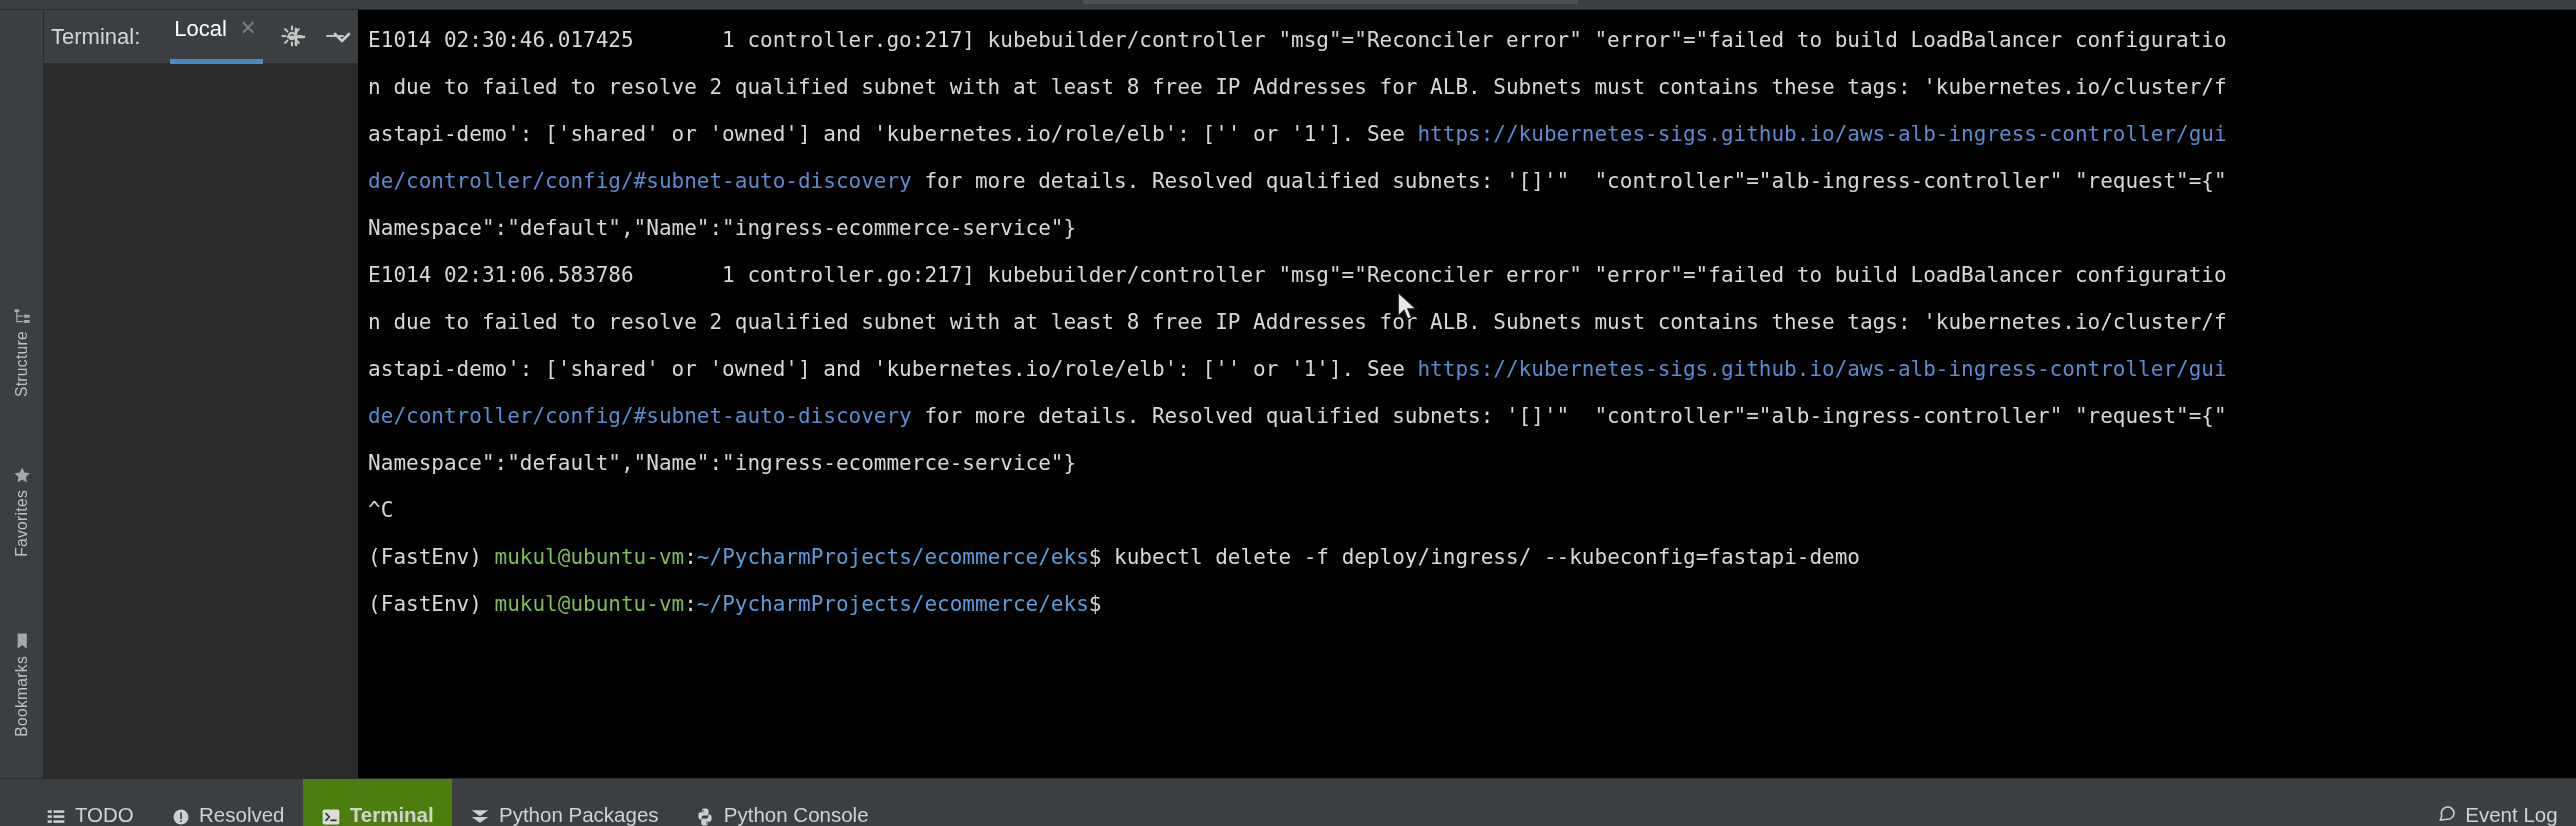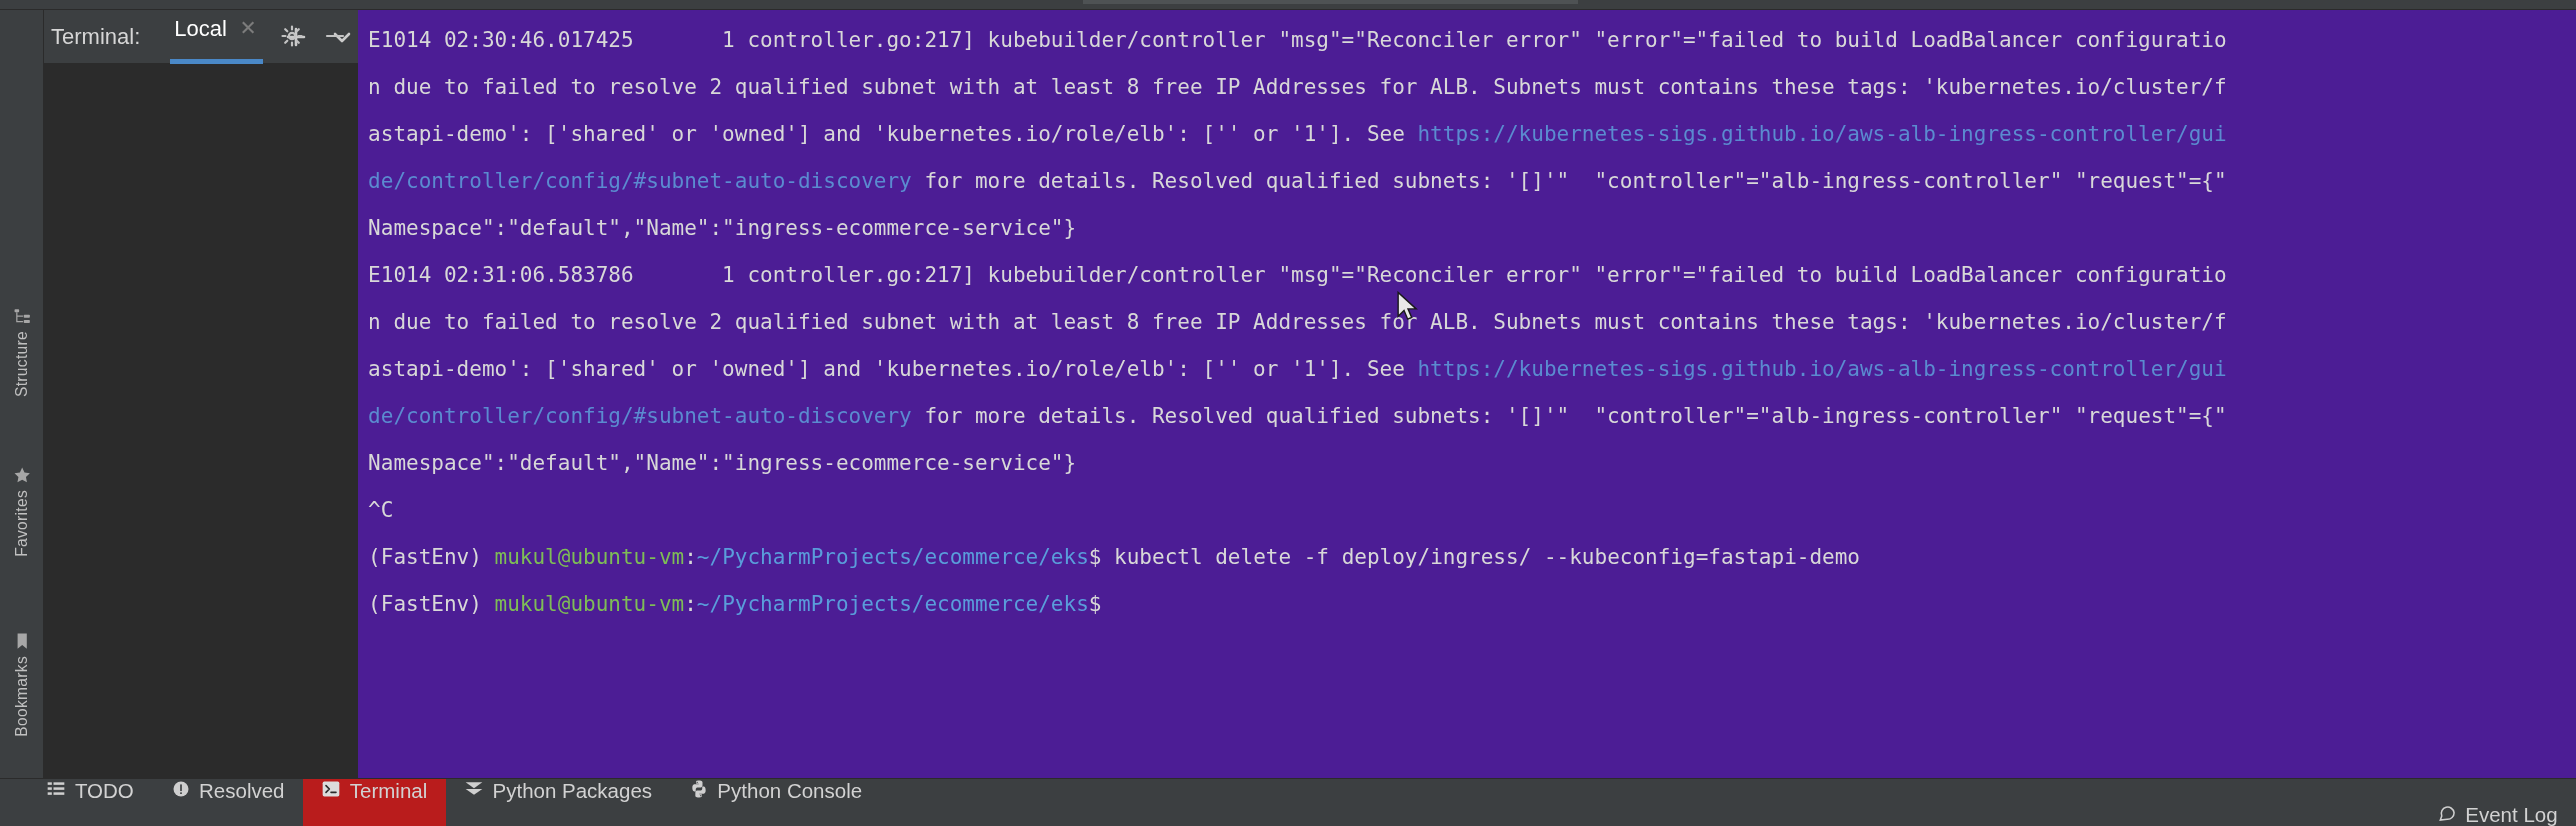--- a/index.html
+++ b/index.html
@@ -135,21 +135,21 @@
   .hdr-right {
     position: absolute;
     right: 11.3px; top: 0; height: 54px;
     display: flex; align-items: center; gap: 18.4px;
   }
   .hdr-right svg { width: 24px; height: 24px; stroke: #c3c3c3; fill: none; stroke-width: 2.2; }
 
   
   .term-body {
     flex: 1 1 auto;
-    background: #4c1d95;
+    background: #000000;
     padding: 7px 0 0 10px;
     overflow: hidden;
     position: relative;
   }
   .line {
     font-family: "DejaVu Sans Mono", monospace;
     font-size: 21px;
     line-height: 47px;
     color: #d8d8d8;
     white-space: pre;
@@ -176,31 +176,31 @@
     height: 48px;
     background: #3c3f41;
     border-top: 0.7px solid #2b2b2b;
     display: flex;
     align-items: center;
     padding-left: 28px;
     position: relative;
   }
   .sb-item {
     display: flex;
-    align-items: flex-start;
+    align-items: flex-end;
     height: 48px;
     padding: 0 18.4px;
     color: #d2d2d2;
     font-family: "Liberation Sans", sans-serif;
     font-size: 20.5px;
     white-space: nowrap;
     cursor: pointer;
     gap: 8.5px;
   }
-  .sb-item.active { background: #b91c1c; }
+  .sb-item.active { background: #4d7c0f; font-weight: bold; }
   .sb-ico { width: 20px; height: 20px; display: inline-block; flex: 0 0 20px; }
   .sb-ico svg { width: 20px; height: 20px; }
   .sb-right {
     position: absolute; right: 18.4px; top: 12px; height: 48px;
     display: flex; align-items: center; gap: 8.5px;
     color: #d2d2d2;
     font-family: "Liberation Sans", sans-serif;
     font-size: 20.5px;
     cursor: pointer;
   }

